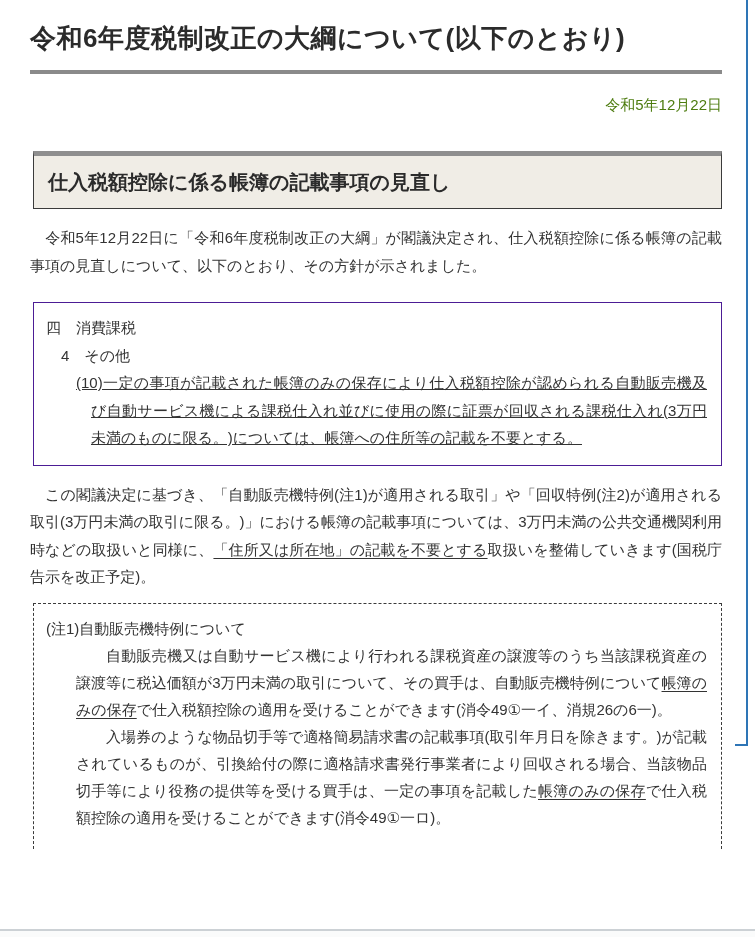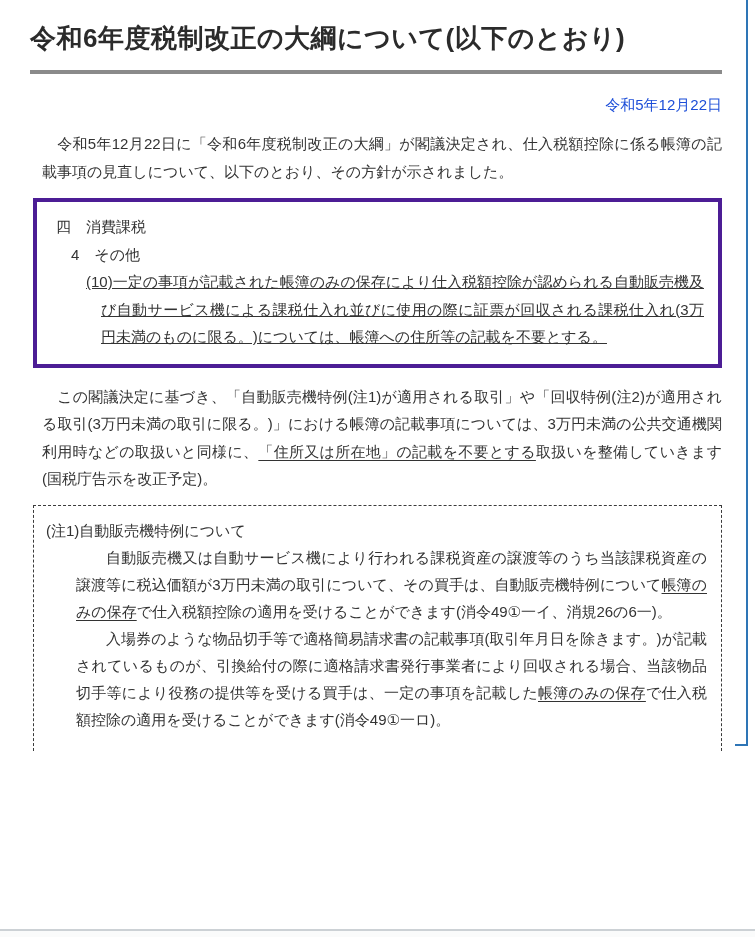--- a/index.html
+++ b/index.html
@@ -30,47 +30,47 @@
   .title-rule {
     height: 4px;
     background: #8a8a8a;
     margin-top: 15px;
   }
   .doc-date {
     margin-top: 21px;
     text-align: right;
     font-size: 15px;
     line-height: 20px;
-    color: #1d4ed8;
+    color: #4d7c0f;
   }
   .section-box {
     margin: 36px 0 0 3px;
     background: #f0ede6;
     border: 1px solid #3b3b3b;
     border-top: 5px solid #8f8f8f;
     padding: 14px 10px 14px 14px;
   }
   .section-box h2 {
     margin: 0;
     font-size: 20px;
     line-height: 24px;
     font-weight: bold;
     color: #2b2b2b;
   }
   .para {
-    margin: 15px 0 0 12px;
+    margin: 15px 0 0 0;
     font-size: 15px;
     line-height: 27.5px;
     text-align: justify;
   }
   .para-follow { margin-top: 0; }
   .quote-box {
-    margin: 13px 0 0 3px;
-    border: 4px solid #4c1d95;
-    padding: 11px 14px 13px 19px;
+    margin: 23px 0 0 3px;
+    border: 1px solid #4c1d95;
+    padding: 11px 14px 13px 12px;
     font-size: 15px;
     line-height: 27.5px;
   }
   .q-line2 { padding-left: 1em; }
   .q-item  { padding-left: 3em; text-indent: -1em; text-align: justify; text-decoration: underline; }
   .q-note  { padding-left: 4em; text-indent: -1em; text-align: justify; }
   .notes-box {
     margin: 12px 0 0 3px;
     border: 1px dashed #3b3b3b;
     border-bottom: none;
@@ -114,20 +114,23 @@
 
 <div class="page">
   <div class="content">
 
     <h1 class="doc-title">令和6年度税制改正の大綱について(以下のとおり)</h1>
 
     <div class="title-rule"></div>
 
     <div class="doc-date">令和5年12月22日</div>
 
+    <div class="section-box">
+      <h2>仕入税額控除に係る帳簿の記載事項の見直し</h2>
+    </div>
 
     <p class="para">　令和5年12月22日に「令和6年度税制改正の大綱」が閣議決定され、仕入税額控除に係る帳簿の記載事項の見直しについて、以下のとおり、その方針が示されました。</p>
 
     <div class="quote-box">
       <div class="q-line1">四　消費課税</div>
       <div class="q-line2">4　その他</div>
       <div class="q-item">(10)一定の事項が記載された帳簿のみの保存により仕入税額控除が認められる自動販売機及び自動サービス機による課税仕入れ並びに使用の際に証票が回収される課税仕入れ(3万円未満のものに限る。)については、帳簿への住所等の記載を不要とする。</div>
     </div>
 
     <p class="para"><span>　この閣議決定に基づき、「自動販売機特例(注1)が適用される取引」や「回収特例(注2)が適用される取引(3万円未満の取引に限る。)」における帳簿の記載事項については、3万円未満の公共交通機関利用時などの取扱いと同様に、</span><span class="u">「住所又は所在地」の記載を不要とする</span><span>取扱いを整備していきます(国税庁告示を改正予定)。</span></p>

